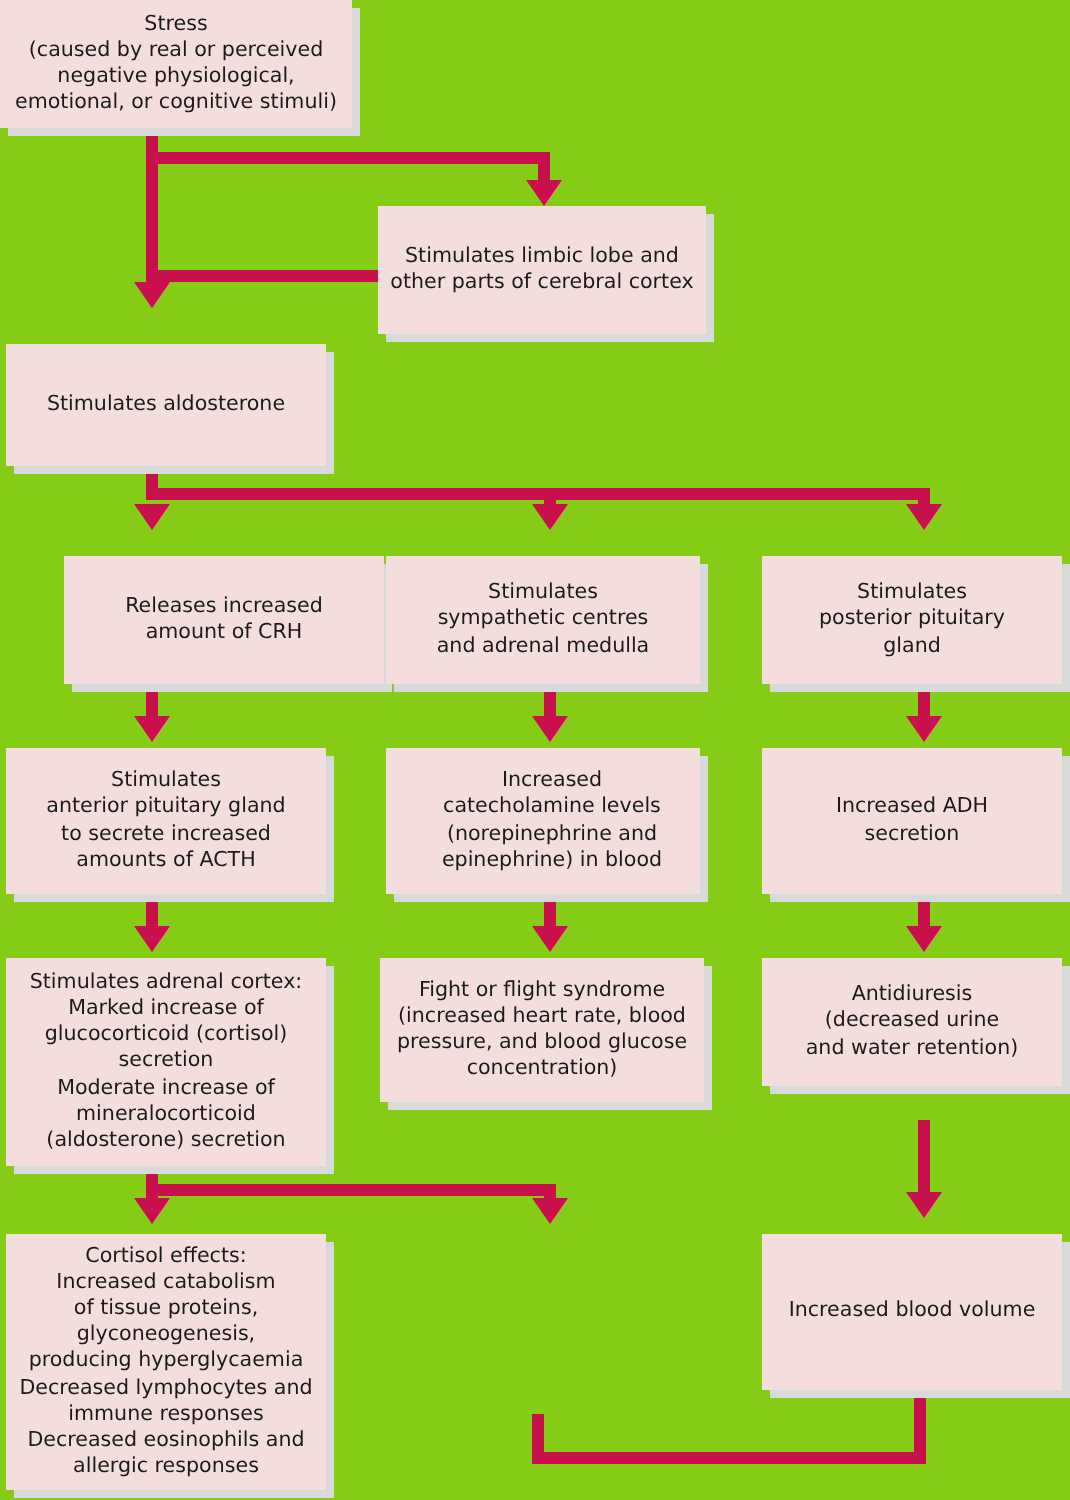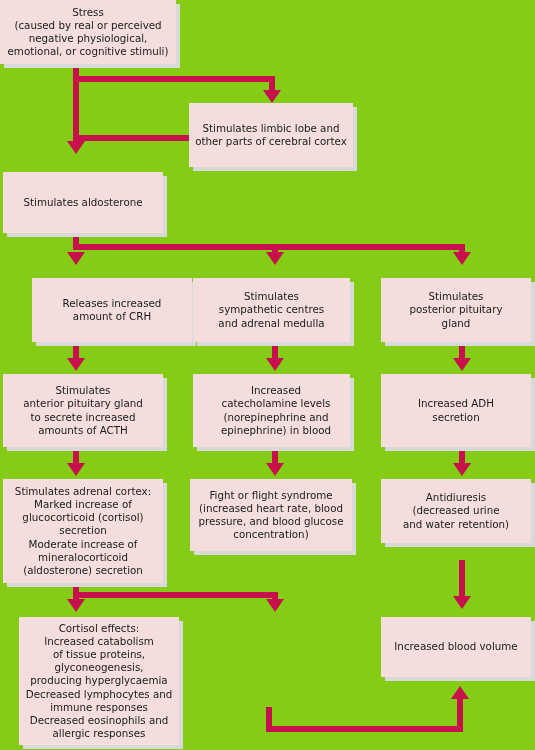--- a/index.html
+++ b/index.html
@@ -178,30 +178,30 @@
 pressure, and blood glucose
 concentration)</span>
   </div>
 
   <div class="node" style="left:381px; top:479px; width:150px; height:64px;">
     <span>Antidiuresis
 (decreased urine
 and water retention)</span>
   </div>
 
-  <div class="node" style="left:3px; top:617px; width:160px; height:128px;margin-left:16px;">
+  <div class="node" style="left:3px; top:617px; width:160px; height:128px;">
     <span>Cortisol effects:
 Increased catabolism
 of tissue proteins,
 glyconeogenesis,
 producing hyperglycaemia
 Decreased lymphocytes and
 immune responses
 Decreased eosinophils and
 allergic responses</span>
   </div>
 
 
-  <div class="node" style="left:381px; top:617px; width:150px; height:60px;">
+  <div class="node" style="left:381px; top:617px; width:150px; height:78px;">
     <span>Increased blood volume</span>
   </div>
 
 </div>
 
 </body></html>

